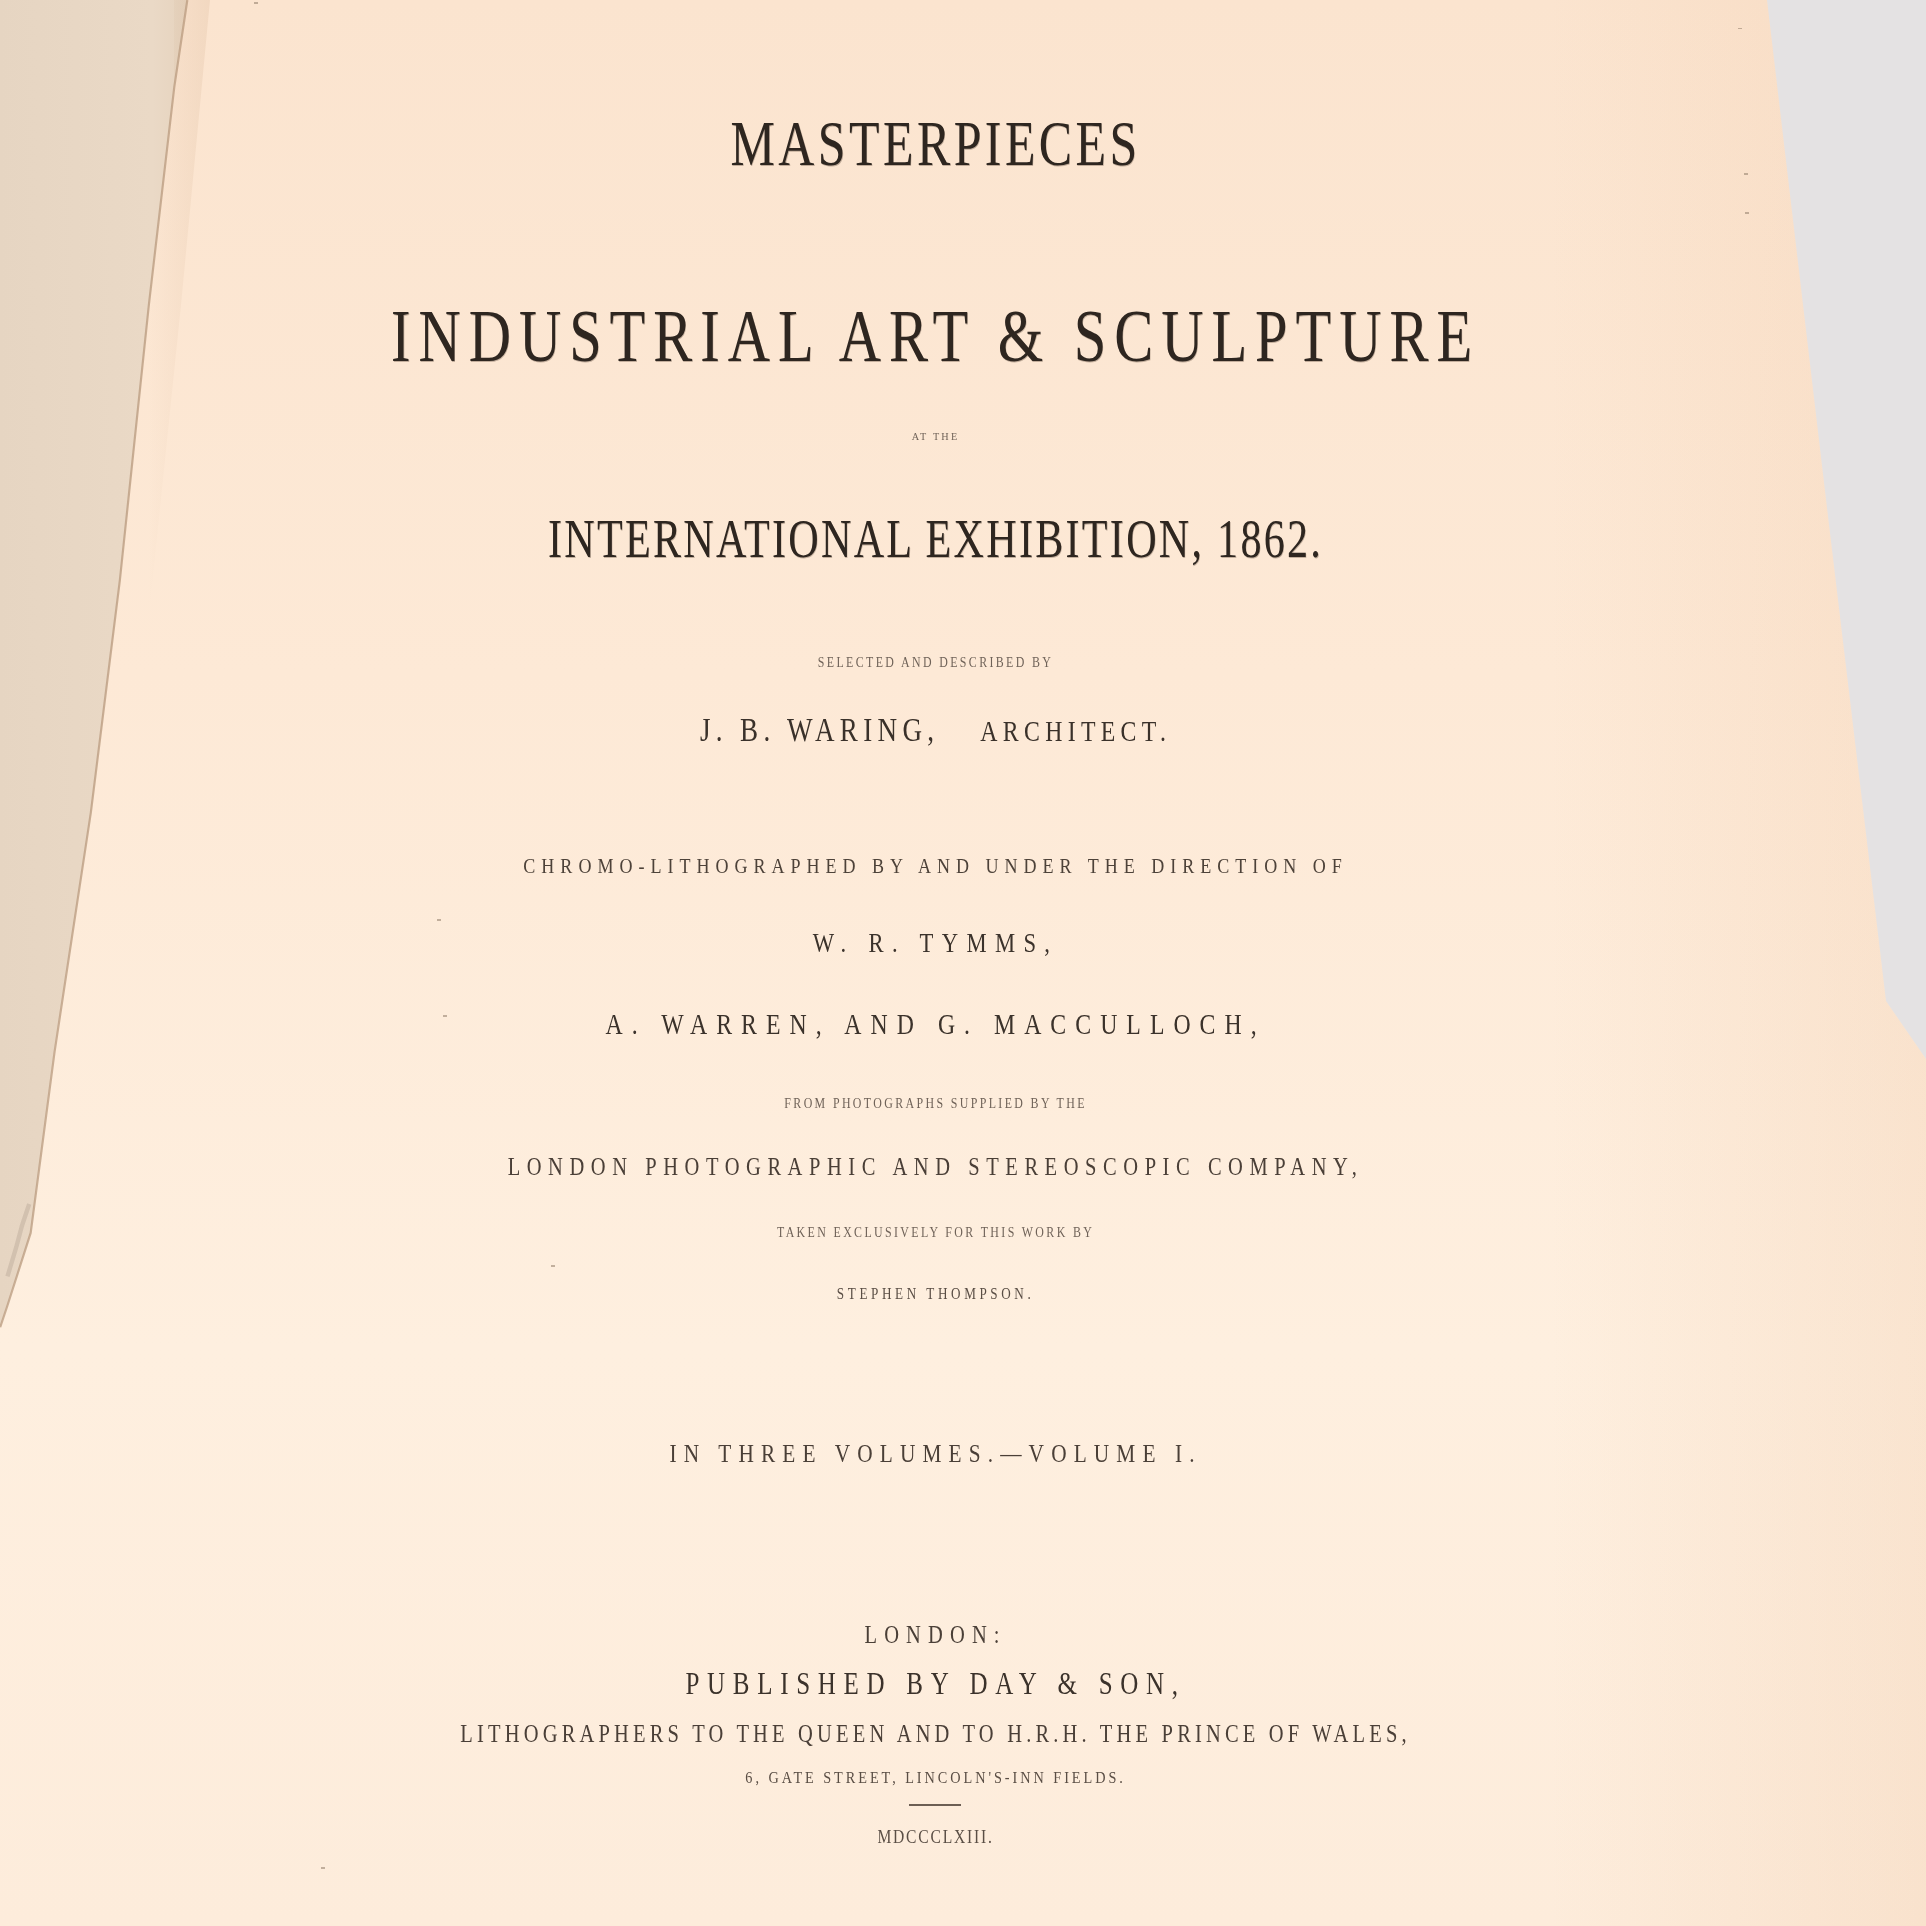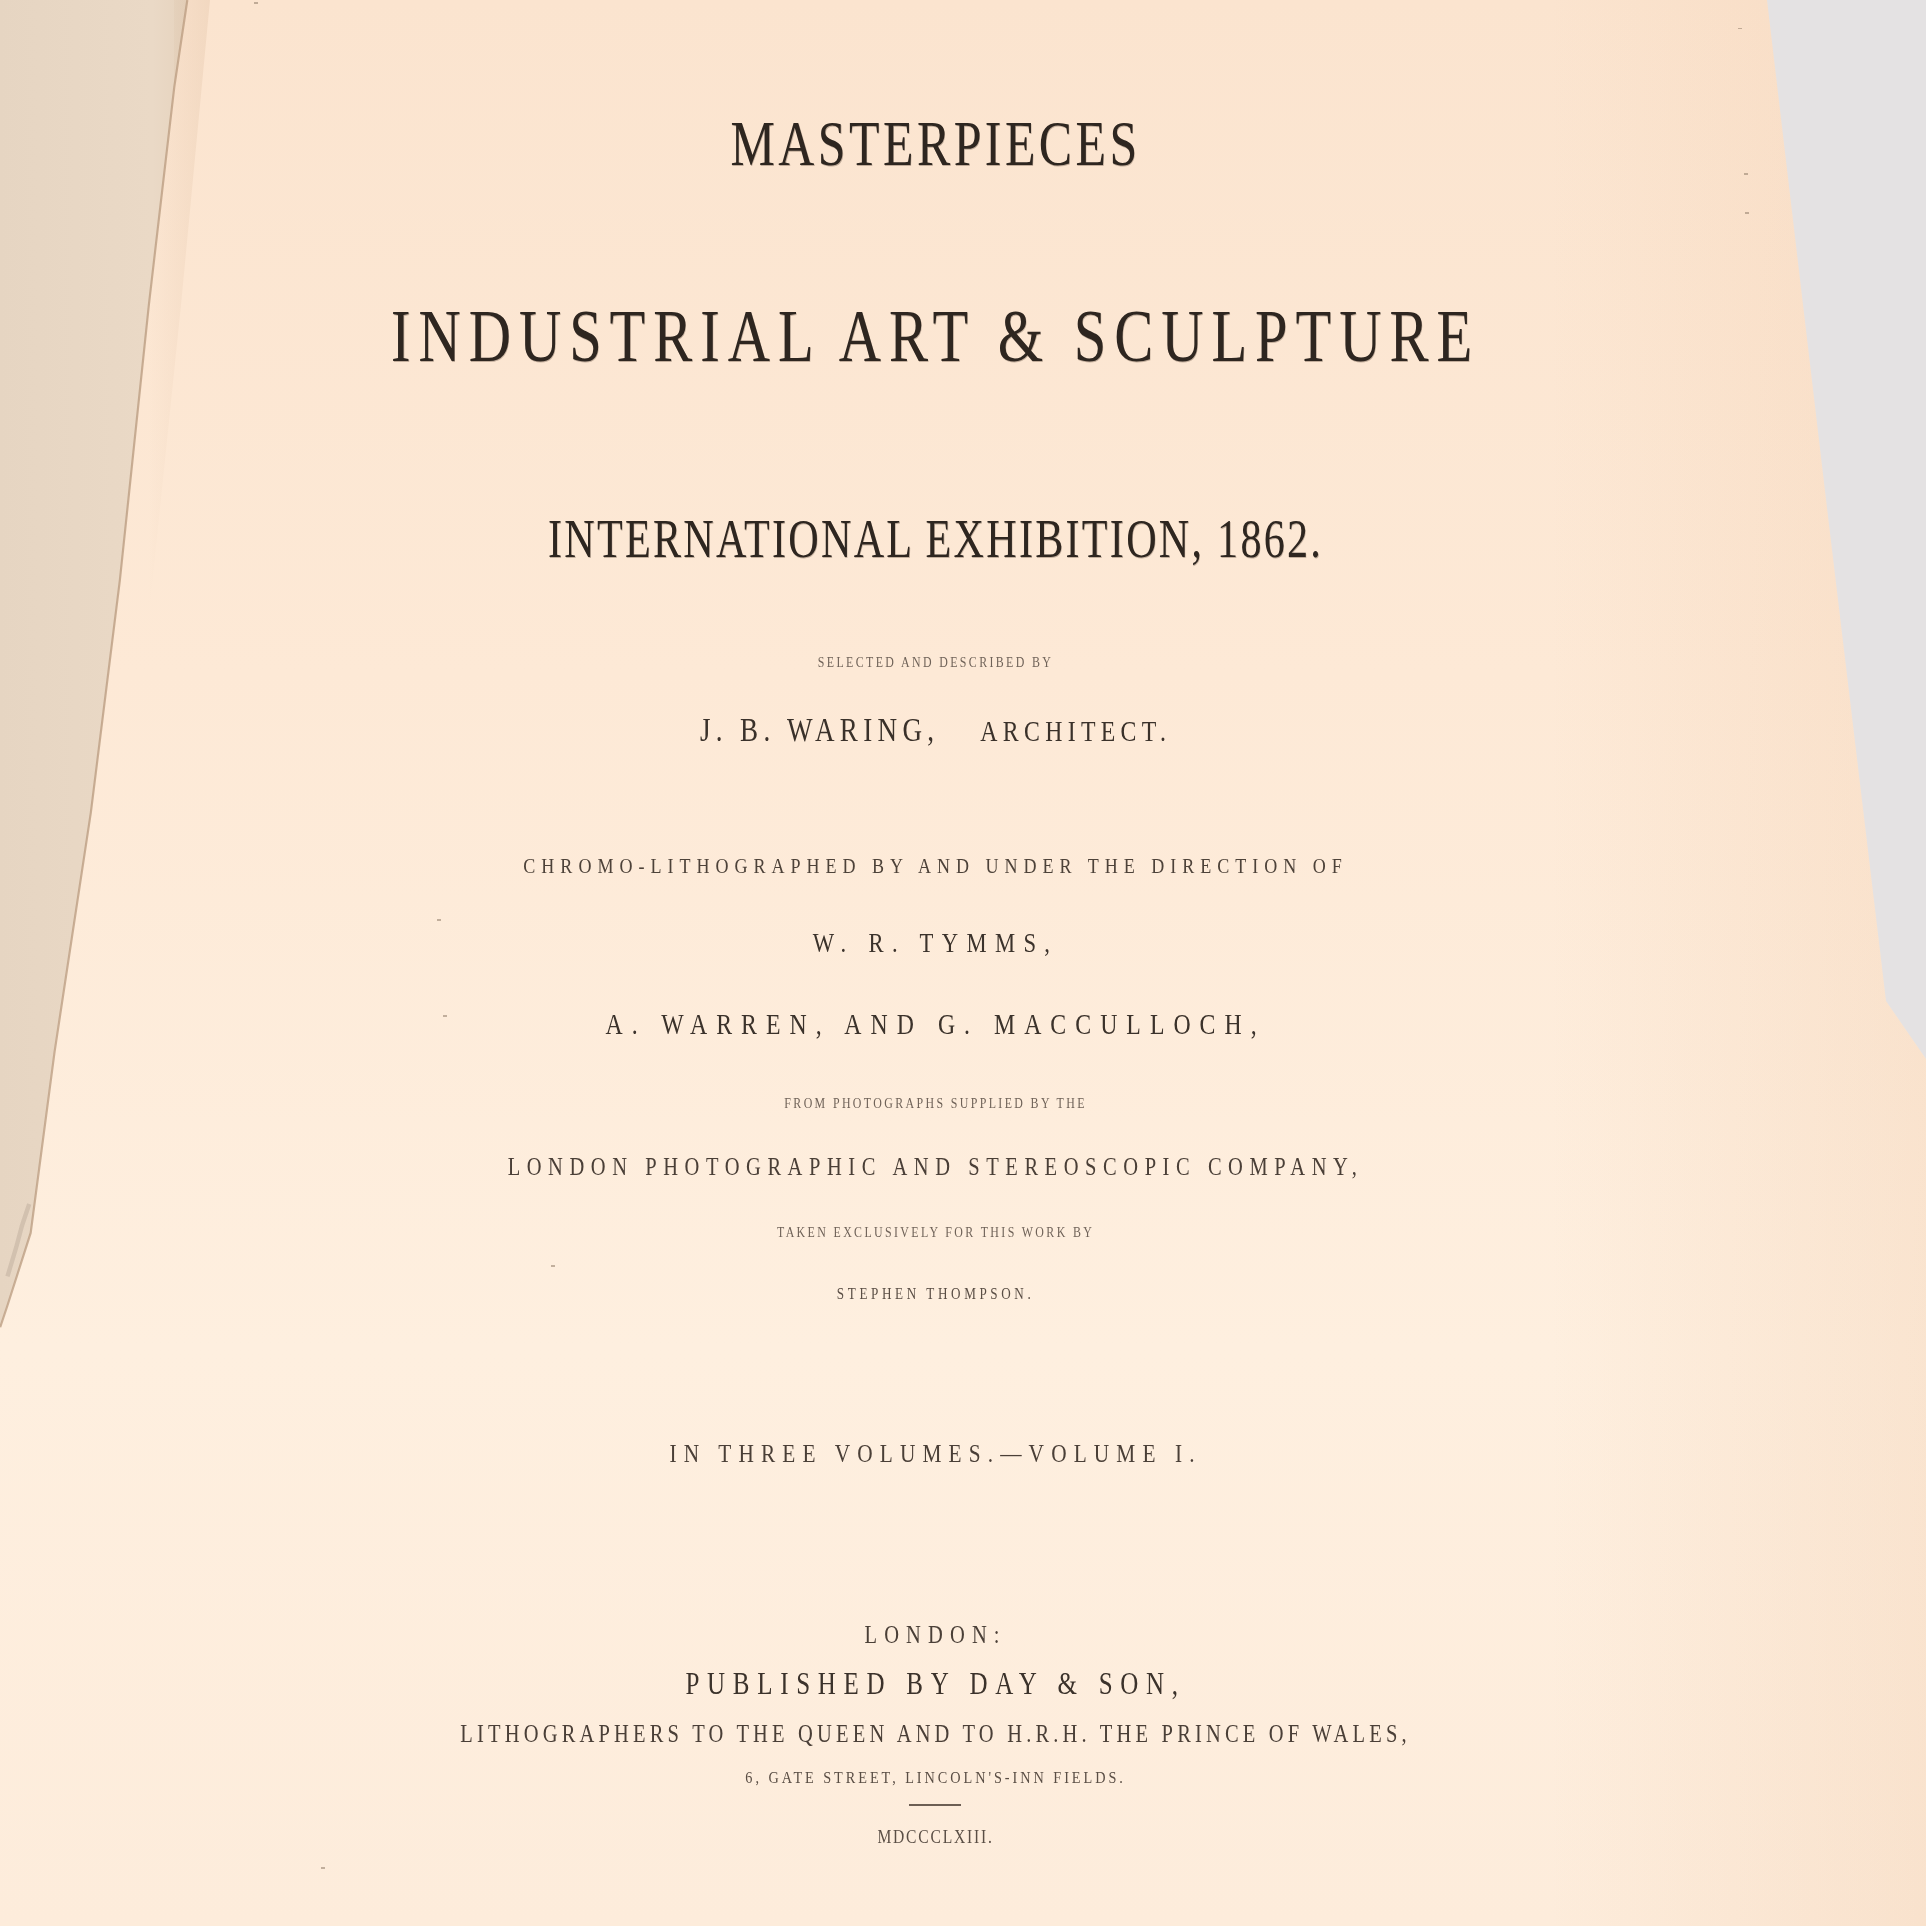--- a/index.html
+++ b/index.html
@@ -137,20 +137,21 @@
   <div class="speck" style="left:437px;top:919px;"></div>
   <div class="speck" style="left:443px;top:1015px;"></div>
   <div class="speck" style="left:551px;top:1265px;"></div>
   <div class="speck" style="left:321px;top:1867px;"></div>
 
   <div class="line main-title" style="top:107px; font-size:64px; letter-spacing:4.4px;">MASTERPIECES</div>
 
 
   <div class="line main-title" style="top:293px; font-size:75px; letter-spacing:10.2px;">INDUSTRIAL ART &amp; SCULPTURE</div>
 
+  <div class="line tiny" style="top:431px; font-size:10.2px;">AT THE</div>
 
   <div class="line main-title" style="top:508px; font-size:54px; letter-spacing:2.9px;">INTERNATIONAL EXHIBITION, 1862.</div>
 
   <div class="line tiny cond" style="top:654px; font-size:14.5px; letter-spacing:2.9px;">SELECTED AND DESCRIBED BY</div>
 
   <div class="line cond" style="top:712px; font-size:33px; letter-spacing:6.5px; color:#3a312a;">
     <span>J. B. WARING,</span>
     <span style="display:inline-block; width:20.3px;"></span>
     <span style="font-size:29px;">ARCHITECT.</span>
   </div>

